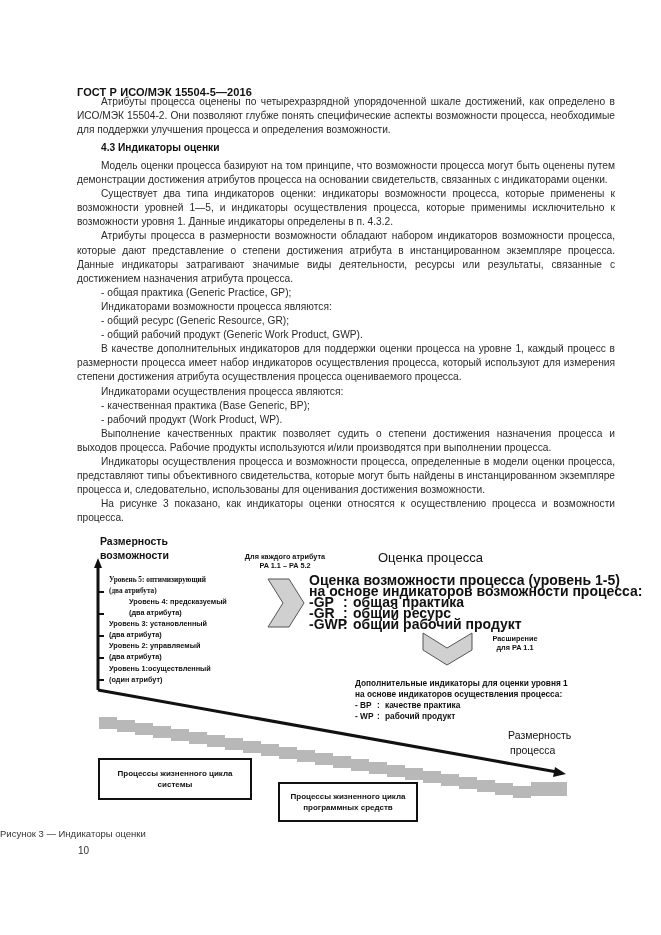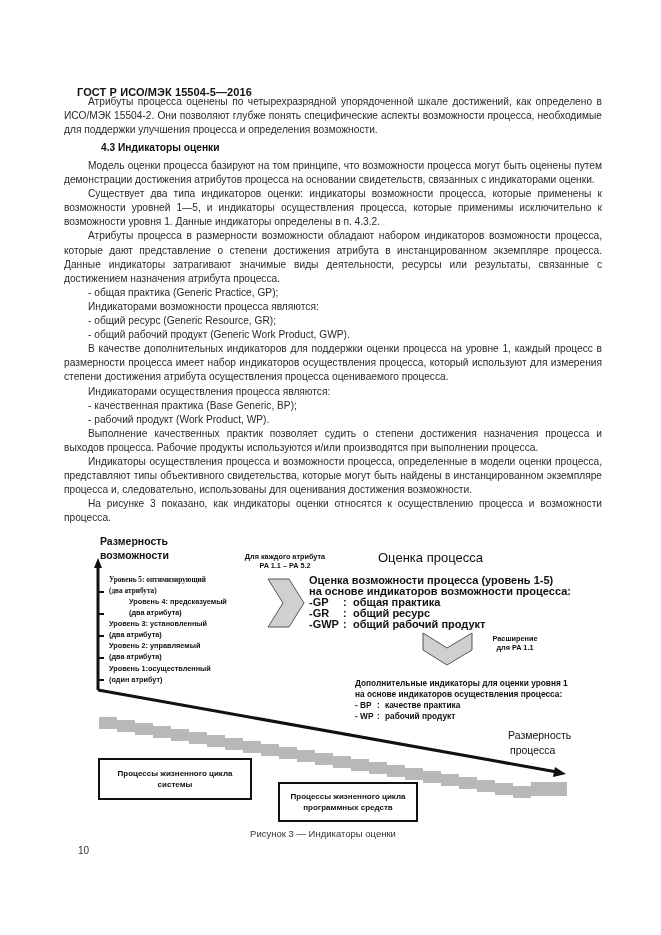--- a/index.html
+++ b/index.html
@@ -1,25 +1,25 @@
 <!DOCTYPE html>
 <html><head>
 <meta charset="utf-8">
 <style>
   html, body { margin: 0; padding: 0; background: #ffffff; }
   body { width: 661px; height: 935px; position: relative; overflow: hidden;
          font-family: "Liberation Sans", sans-serif; color: #2a2a2a; }
   .page-header { position: absolute; left: 77px; top: 62px; font-size: 11px; font-weight: bold; color: #111; letter-spacing: 0.1px; margin-top: 24px; }
-  .body-text { position: absolute; left: 64px; width: 538px; font-size: 10.2px; line-height: 14.1px; }
+  .body-text { position: absolute; left: 77px; width: 538px; font-size: 10.2px; line-height: 14.1px; }
   .para { margin: 0; text-align: justify; text-indent: 24px; }
   .para.list { text-indent: 24px; }
   .section-title { position: absolute; left: 101px; top: 142px; font-size: 10.2px; font-weight: bold; color: #111; }
   .diagram { position: absolute; left: 85px; top: 530px; width: 530px; height: 300px; }
   .dg-text { position: absolute; font-weight: bold; color: #111; white-space: nowrap; }
-  .caption { position: absolute; left: 0; width: 646px; top: 828px; text-align: center; font-size: 9.5px; color: #333; }
+  .caption { position: absolute; left: 0; width: 646px; top: 828px; text-align: left; font-size: 9.5px; color: #333; }
   .page-number { position: absolute; left: 78px; top: 845px; font-size: 10px; color: #333; }
   .box { position: absolute; border: 2px solid #111; background: #fff; display: flex; align-items: center; justify-content: center; text-align: center; font-weight: bold; font-size: 8px; line-height: 11px; color: #111; }
 </style>
 </head>
 <body>
 
 <div class="page-header">ГОСТ Р ИСО/МЭК 15504-5—2016</div>
 
 <div class="body-text" style="top:95px;">
   <p class="para">Атрибуты процесса оценены по четырехразрядной упорядоченной шкале достижений, как определено в ИСО/МЭК 15504-2. Они позволяют глубже понять специфические аспекты возможности процесса, необходимые для поддержки улучшения процесса и определения возможности.</p>
@@ -125,21 +125,21 @@
       </div>
   </div>
 
   <div class="dg-text" style="left:150px;top:22px;font-size:7.3px;line-height:9px;text-align:center;width:100px;">
     <div>Для каждого атрибута</div>
     <div>PA 1.1 – PA 5.2</div>
   </div>
 
   <div class="dg-text" style="left:293px;top:20px;font-size:13px;font-weight:normal;">Оценка процесса</div>
 
-  <div class="dg-text" style="left:224px;top:45px;font-size:11px;line-height:11px;">
+  <div class="dg-text" style="left:224px;top:45px;font-size:14px;line-height:11px;">
     <div>Оценка возможности процесса (уровень 1-5)</div>
     <div>на основе индикаторов возможности процесса:</div>
     <div style="display:flex;">
         <span style="width:34px;">-GP</span>
         <span style="width:10px;">:</span>
         <span>общая практика</span>
       </div>
     <div style="display:flex;">
         <span style="width:34px;">-GR</span>
         <span style="width:10px;">:</span>

